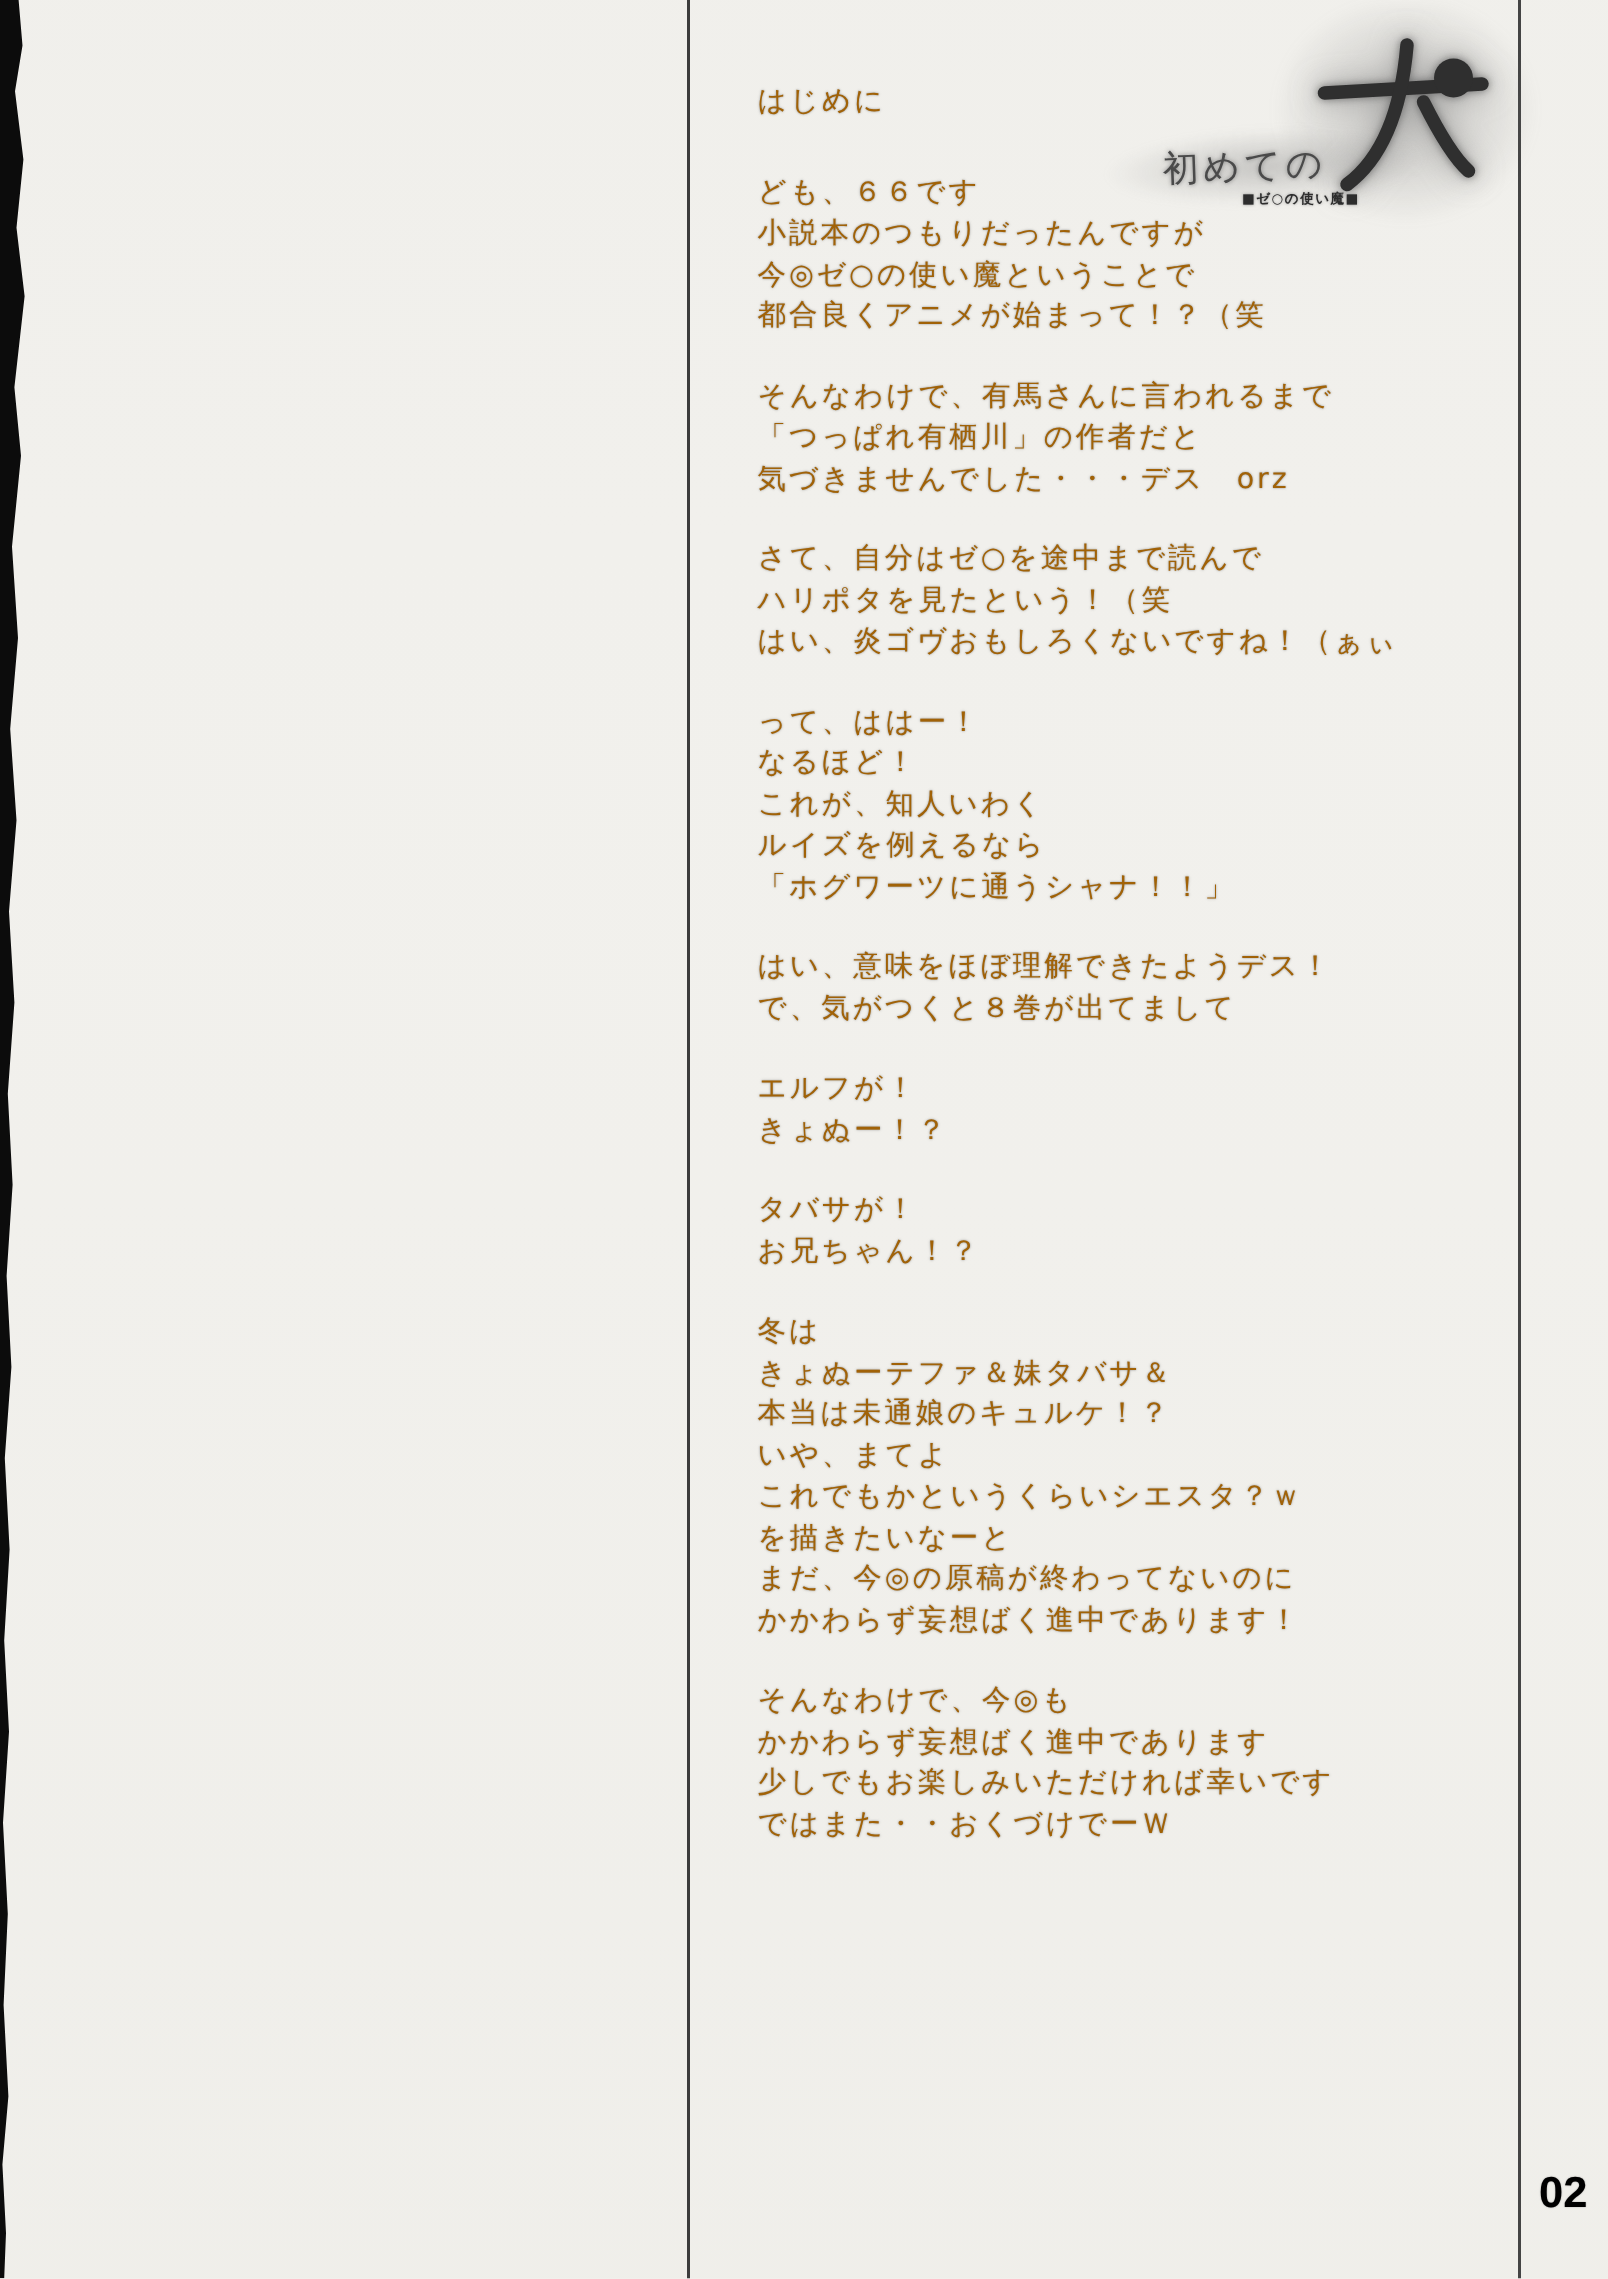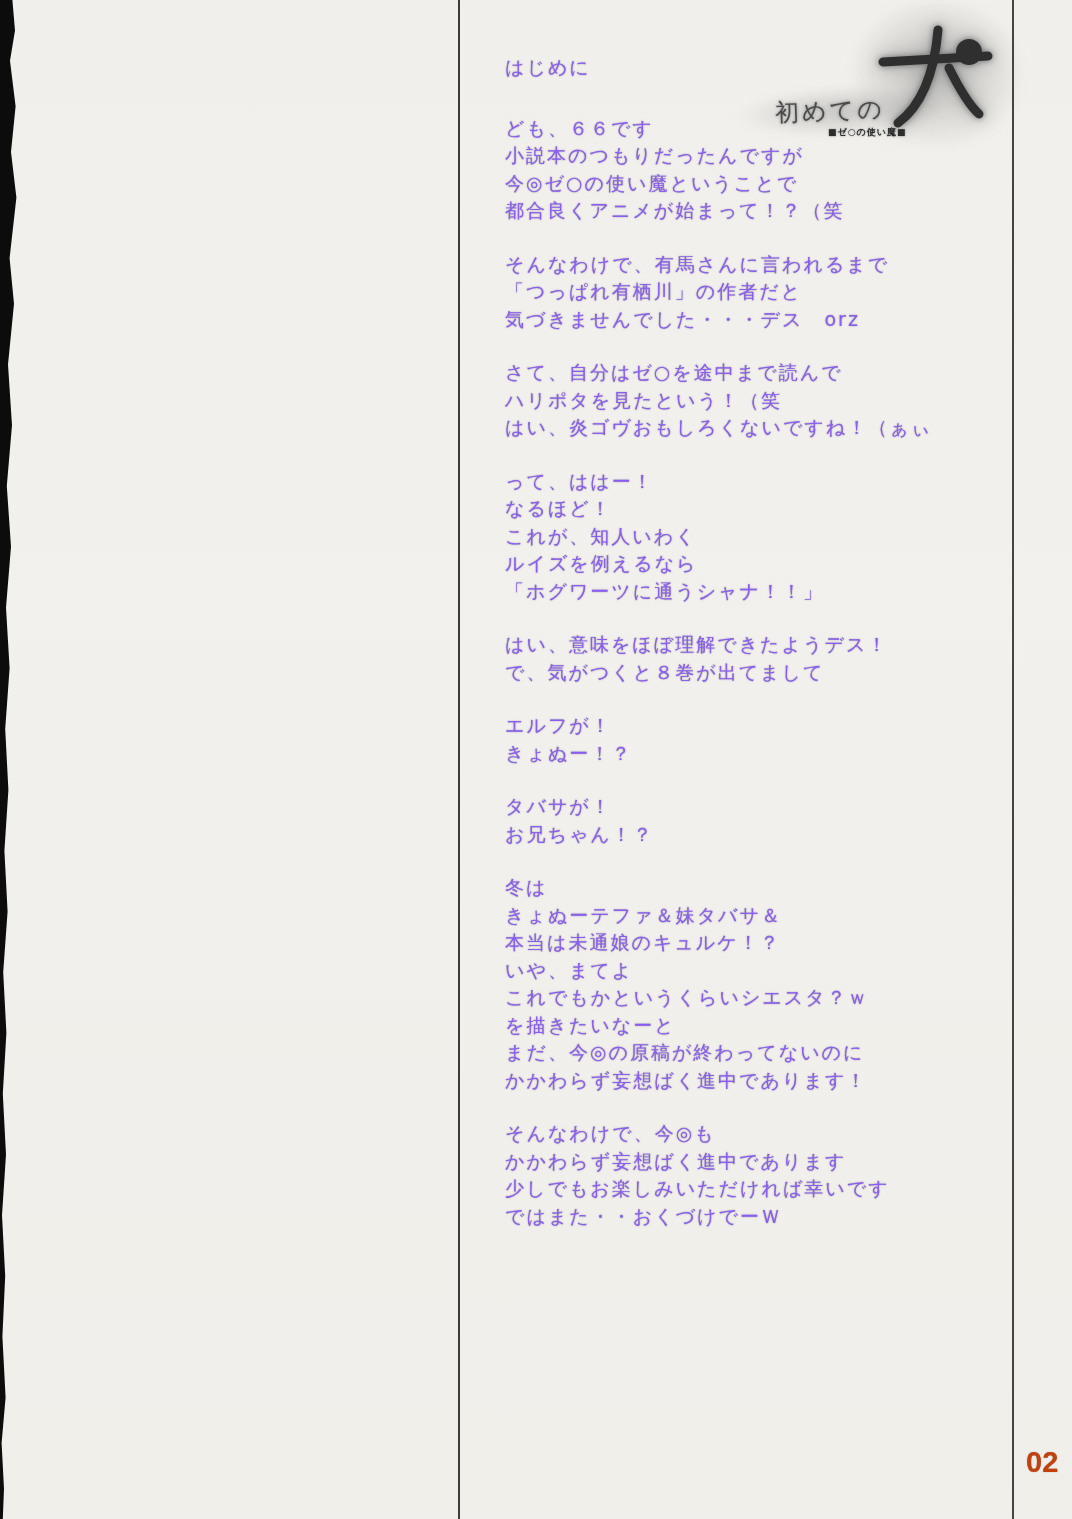--- a/index.html
+++ b/index.html
@@ -21,21 +21,21 @@
       60% 28%,34% 32%,55% 36%,30% 40%,48% 44%,26% 48%,42% 52%,22% 56%,38% 60%,16% 64%,
       32% 68%,14% 72%,30% 76%,10% 80%,26% 84%,12% 88%,28% 92%,8% 95%,20% 98%,14% 100%,0% 100%);
   }
   .rule{position:absolute;top:0;width:2px;height:100%;background:#3c3c3c;}
   .rule-left{left:458px;}
   .rule-right{left:1012px;background:#444;}
 
   
   .content{
     position:absolute;left:505px;top:54px;width:500px;
-    color:#8b5cf6;font-size:19px;line-height:27.5px;letter-spacing:2px;
+    color:#a16207;font-size:19px;line-height:27.5px;letter-spacing:2px;
     text-shadow:0 0 1.5px rgba(100,100,100,.75);
   }
   .heading{margin-bottom:33px;}
   .para{margin-bottom:26px;}
   .line{white-space:pre;}
 
   
   .logo-smudge{
     position:absolute;left:738px;top:86px;width:212px;height:50px;
     background:radial-gradient(ellipse at 50% 50%,rgba(130,130,130,.38),rgba(150,150,150,0) 72%);
@@ -59,21 +59,21 @@
     padding-left:27px;
   }
   .logo-dog{
     position:absolute;left:855px;top:13px;
     filter:drop-shadow(0 0 3px rgba(90,90,90,.8)) drop-shadow(0 0 9px rgba(130,130,130,.55));
   }
 
   .page-number{
     position:absolute;left:1026px;top:1446px;width:40px;
     font-family:"Liberation Sans",sans-serif;font-weight:700;
-    font-size:29px;color:#c2410c;letter-spacing:0px;text-align:left;
+    font-size:29px;color:#000000;letter-spacing:0px;text-align:left;
     text-shadow:0 0 1px rgba(80,80,80,.6);
   }
 </style>
 </head>
 <body>
 
 <div class="paper-tone"></div>
 
 <div class="torn-edge"></div>
 

